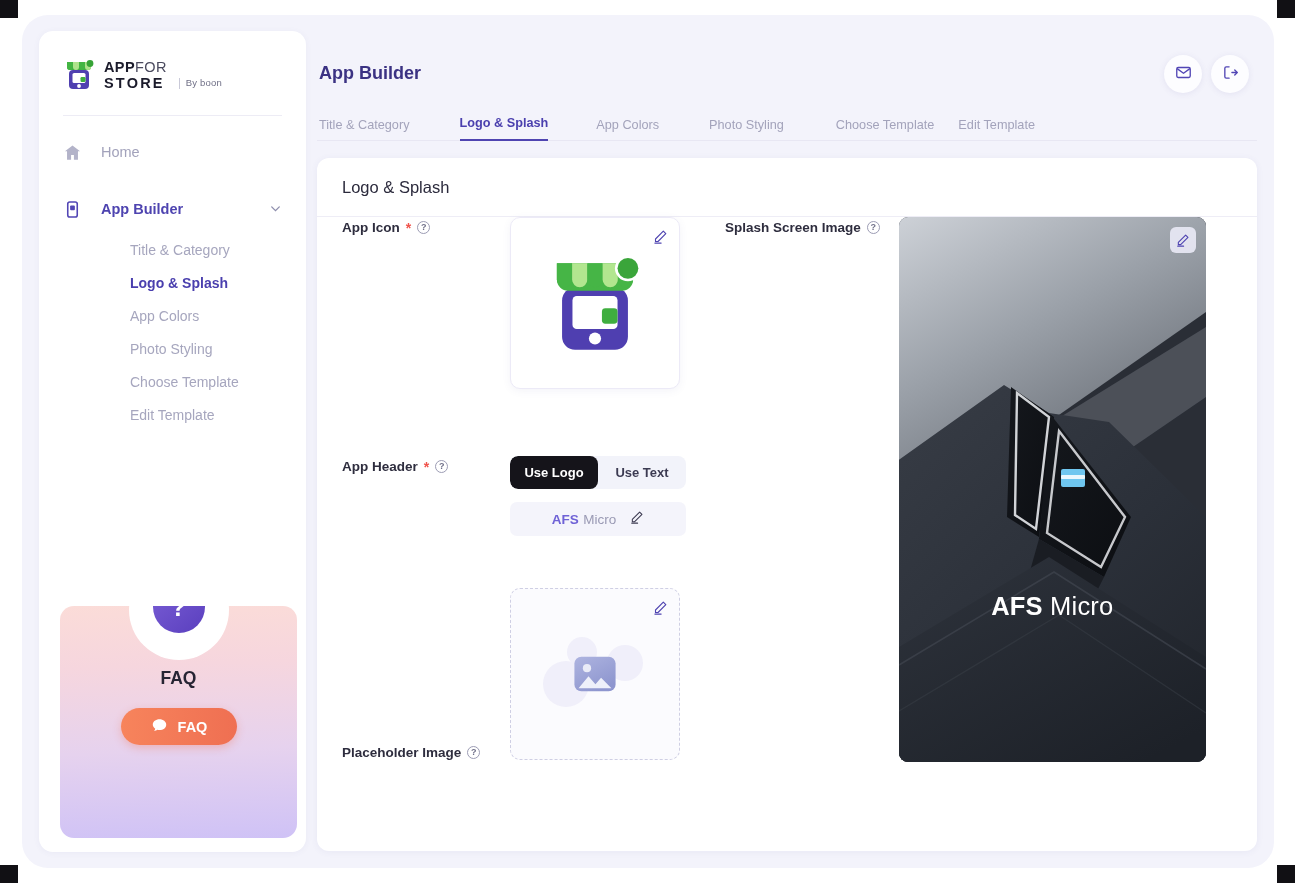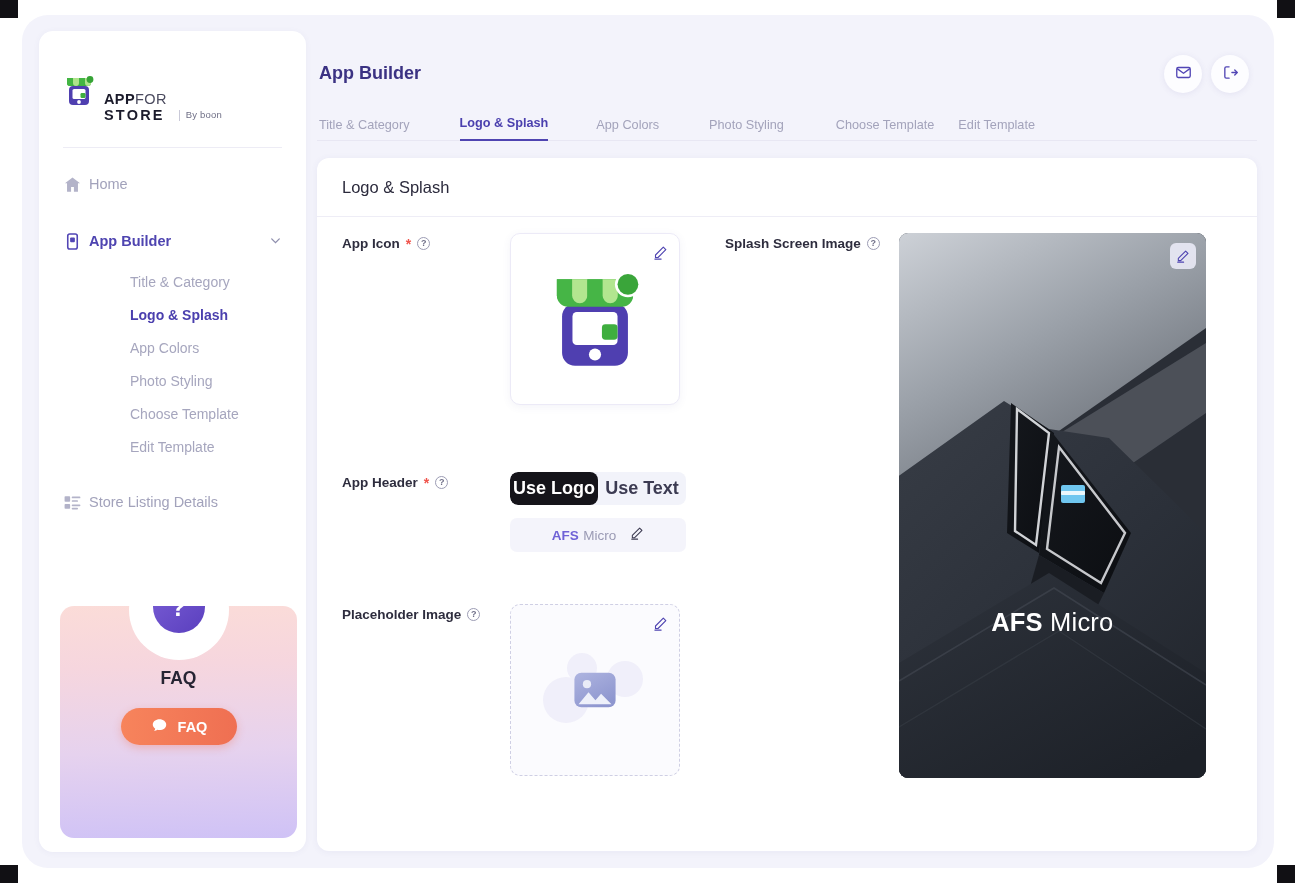--- a/index.html
+++ b/index.html
@@ -31,35 +31,35 @@
     position: absolute;
     left: 17px; top: 16px;
     width: 267px; height: 821px;
     background: #ffffff;
     border-radius: 14px;
     box-shadow: 0 1px 6px rgba(90,80,160,.06);
     overflow: hidden;
   }
   .brand { display: flex; align-items: center; gap: 9px; padding: 28px 0 0 24px; }
   .brand-mark { width: 32px; height: 32px; position: relative; flex: 0 0 auto; }
-  .brand-txt { line-height: 1.12; margin-top: 32px; }
+  .brand-txt { line-height: 1.12; }
   .brand-l1 { font-size: 14.5px; font-weight: 700; letter-spacing: .4px; color: #1b1b2b; }
   .brand-l1 .light { font-weight: 400; color: #4a4a5e; }
   .brand-l2 { font-size: 14.5px; font-weight: 700; letter-spacing: 2.2px; color: #1b1b2b; display: flex; align-items: center; gap: 14px; }
   .brand-by { font-size: 9.5px; font-weight: 400; letter-spacing: .2px; color: #6f6f86; border-left: 1px solid #c9c9d8; padding-left: 6px; }
   .sb-div { margin: 24px 24px 0 24px; height: 1px; background: #edecf5; }
 
   .nav { padding-top: 14px; }
   .nav-item {
     display: flex; align-items: center;
     height: 44px; padding: 0 24px;
     cursor: pointer; position: relative;
   }
   .nav-ico { width: 26px; flex: 0 0 26px; display: flex; align-items: center; justify-content: flex-start; }
-  .nav-label { font-size: 14.5px; color: #a2a2bb; }
+  .nav-label { font-size: 14.5px; color: #a2a2bb; margin-left: 12px; }
   .nav-item.active .nav-label { color: #4e44b0; font-weight: 700; }
   .nav-caret { margin-left: auto; color: #8e8ead; font-size: 12px; line-height: 1; }
 
   .subnav { padding: 2px 0 4px 0; }
   .sub-item { height: 33px; display: flex; align-items: center; padding-left: 91px; cursor: pointer; }
   .sub-item span { font-size: 14px; color: #a6a6be; }
   .sub-item.active span { color: #4a3fae; font-weight: 700; }
 
   .nav-gap { height: 13px; }
 
@@ -123,51 +123,51 @@
   .card-head {
     height: 59px; display: flex; align-items: center;
     padding: 0 22px 0 25px; border-bottom: 1px solid #eeedf6;
   }
   .card-title { font-size: 16.5px; color: #2b2a3c; }
   .save-btn {
     margin-left: auto; width: 124px; height: 37px; border: none; cursor: pointer;
     border-radius: 8px; background: #4f44b1; color: #fff;
     font-size: 13.5px; font-weight: 700; font-family: "Liberation Sans", sans-serif;
   }
-  .card-body { padding: 20px 25px 0 25px; position: relative; margin-top: 16px; }
+  .card-body { padding: 20px 25px 0 25px; position: relative; }
 
   .field-label { display: flex; align-items: center; gap: 6px; font-size: 13.5px; font-weight: 700; color: #2e2d3e; }
   .req { color: #f0544c; font-size: 14px; line-height: 1; }
   .qmark {
     width: 13px; height: 13px; border-radius: 50%;
     border: 1.2px solid #9c9cb4; color: #6f6f88;
     font-size: 9px; line-height: 11px; text-align: center; font-weight: 700;
     display: inline-block; flex: 0 0 13px;
   }
 
   
   .row { position: absolute; display: flex; }
   .row-icon   { left: 25px; top: 0px; }
   .row-header { left: 25px; top: 239px; }
-  .row-place  { left: 25px; top: 371px; }
+  .row-place  { left: 25px; top: 371px; align-items: flex-end; }
 
   .lbl-col { width: 168px; padding-top: 3px; }
 
   .icon-box {
     width: 170px; height: 172px; border-radius: 10px;
     background: #ffffff; border: 1px solid #eceaf7;
     box-shadow: 0 2px 9px rgba(92,82,160,.07);
     position: relative; display: flex; align-items: center; justify-content: center;
   }
   .pencil { position: absolute; right: 11px; top: 11px; cursor: pointer; }
 
   .seg { display: flex; width: 176px; height: 33px; border-radius: 8px; background: #f2f3fa; overflow: hidden; }
   .seg b {
     flex: 1; display: flex; align-items: center; justify-content: center;
-    font-size: 18px; font-weight: 700; color: #3c3b52; cursor: pointer;
+    font-size: 13px; font-weight: 700; color: #3c3b52; cursor: pointer;
   }
   .seg b.on { background: #15141a; color: #ffffff; border-radius: 8px; }
 
   .logo-pill {
     margin-top: 13px; width: 176px; height: 34px; border-radius: 7px;
     background: #f4f4fb; display: flex; align-items: center; justify-content: center; gap: 14px;
   }
   .logo-pill .afs { font-size: 13.5px; font-weight: 700; color: #6f62d6; }
   .logo-pill .micro { font-size: 13.5px; font-weight: 400; color: #9a9ab4; }
 
@@ -283,33 +283,20 @@
         <div class="sub-item">
             <span>Choose Template</span>
           </div>
         <div class="sub-item">
             <span>Edit Template</span>
           </div>
       </div>
 
       <div class="nav-gap"></div>
 
-      <div class="nav-item">
-        <span class="nav-ico">
-          <svg width="19" height="19" viewBox="0 0 24 24" fill="#b3b3c9">
-              <rect x="2" y="4" width="7" height="7" rx="1"></rect>
-              <rect x="2" y="14" width="7" height="6" rx="1"></rect>
-              <rect x="11" y="4.5" width="11" height="2.2" rx="1.1"></rect>
-              <rect x="11" y="9" width="8" height="2.2" rx="1.1"></rect>
-              <rect x="11" y="14.5" width="11" height="2.2" rx="1.1"></rect>
-              <rect x="11" y="18.5" width="8" height="2.2" rx="1.1"></rect>
-            </svg>
-        </span>
-        <span class="nav-label">Store Listing Details</span>
-      </div>
 
       <div class="nav-gap"></div>
 
 
       <div class="nav-gap"></div>
 
     </nav>
 
     <div class="faq">
       <div class="faq-halo"></div>

